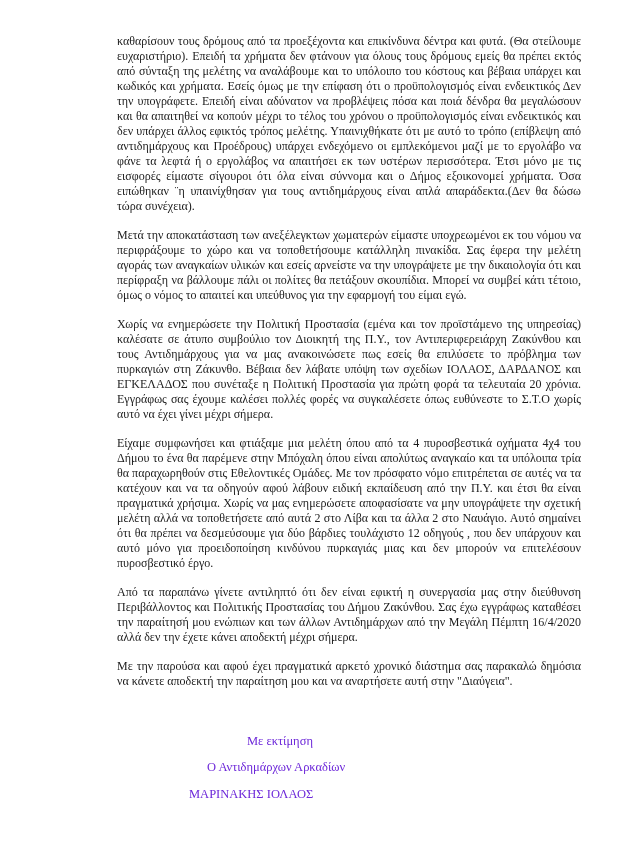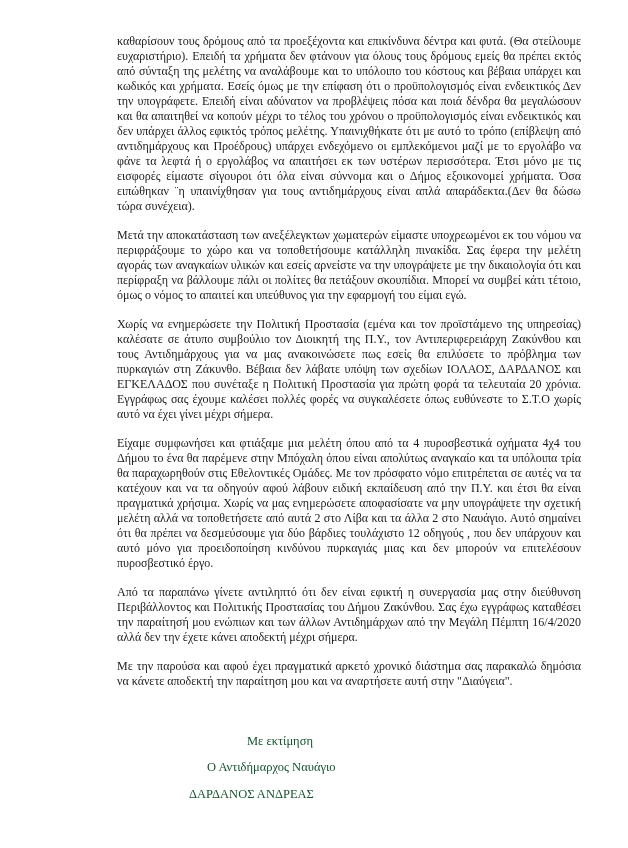--- a/index.html
+++ b/index.html
@@ -27,21 +27,21 @@
     margin: 0 0 14px 0;
     font-size: 12px;
     line-height: 15px;
     text-align: justify;
     color: #1b1b1b;
   }
   .closing {
     margin-top: 45px;
     font-size: 12.5px;
     line-height: 15px;
-    color: #14532d;
+    color: #6d28d9;
   }
   .closing-salutation {
     padding-left: 130px;
     margin-bottom: 11px;
   }
   .closing-title {
     padding-left: 90px;
     margin-bottom: 12px;
   }
   .closing-name {
@@ -55,17 +55,17 @@
   <div class="text-block">
     <p class="para">καθαρίσουν τους δρόμους από τα προεξέχοντα και επικίνδυνα δέντρα και φυτά. (Θα στείλουμε ευχαριστήριο). Επειδή τα χρήματα δεν φτάνουν για όλους τους δρόμους εμείς θα πρέπει εκτός από σύνταξη της μελέτης να αναλάβουμε και το υπόλοιπο του κόστους και βέβαια υπάρχει και κωδικός και χρήματα. Εσείς όμως με την επίφαση ότι ο προϋπολογισμός είναι ενδεικτικός Δεν την υπογράφετε. Επειδή είναι αδύνατον να προβλέψεις πόσα και ποιά δένδρα θα μεγαλώσουν και θα απαιτηθεί να κοπούν μέχρι το τέλος του χρόνου ο προϋπολογισμός είναι ενδεικτικός και δεν υπάρχει άλλος εφικτός τρόπος μελέτης. Υπαινιχθήκατε ότι με αυτό το τρόπο (επίβλεψη από αντιδημάρχους και Προέδρους)  υπάρχει ενδεχόμενο οι εμπλεκόμενοι μαζί με το εργολάβο να φάνε τα λεφτά ή ο εργολάβος να απαιτήσει εκ των υστέρων περισσότερα. Έτσι μόνο με τις εισφορές είμαστε σίγουροι ότι όλα είναι σύννομα και ο Δήμος εξοικονομεί χρήματα. Όσα ειπώθηκαν ¨η υπαινίχθησαν για τους αντιδημάρχους είναι απλά απαράδεκτα.(Δεν θα δώσω τώρα συνέχεια).</p>
     <p class="para">Μετά την αποκατάσταση των ανεξέλεγκτων χωματερών είμαστε υποχρεωμένοι εκ του νόμου να περιφράξουμε το χώρο και να τοποθετήσουμε κατάλληλη πινακίδα. Σας έφερα την μελέτη αγοράς των αναγκαίων υλικών και εσείς αρνείστε να την υπογράψετε με την δικαιολογία ότι και περίφραξη να βάλλουμε πάλι οι πολίτες θα πετάξουν σκουπίδια. Μπορεί να συμβεί κάτι τέτοιο, όμως ο νόμος το απαιτεί και υπεύθυνος για την εφαρμογή του είμαι εγώ.</p>
     <p class="para">Χωρίς να ενημερώσετε την Πολιτική Προστασία (εμένα και τον προϊστάμενο της υπηρεσίας) καλέσατε σε άτυπο συμβούλιο τον Διοικητή της Π.Υ., τον Αντιπεριφερειάρχη  Ζακύνθου και τους Αντιδημάρχους για να μας ανακοινώσετε πως εσείς θα επιλύσετε το πρόβλημα των πυρκαγιών στη Ζάκυνθο.  Βέβαια δεν λάβατε υπόψη των σχεδίων ΙΟΛΑΟΣ, ΔΑΡΔΑΝΟΣ και ΕΓΚΕΛΑΔΟΣ που συνέταξε η Πολιτική Προστασία για πρώτη φορά τα τελευταία 20 χρόνια. Εγγράφως σας έχουμε καλέσει πολλές φορές να συγκαλέσετε όπως ευθύνεστε το Σ.Τ.Ο χωρίς αυτό να έχει γίνει μέχρι σήμερα.</p>
     <p class="para">Είχαμε συμφωνήσει και φτιάξαμε μια μελέτη όπου από τα 4 πυροσβεστικά οχήματα 4χ4 του Δήμου το ένα θα παρέμενε στην Μπόχαλη όπου είναι απολύτως αναγκαίο και τα υπόλοιπα τρία θα παραχωρηθούν στις Εθελοντικές Ομάδες. Με τον πρόσφατο νόμο επιτρέπεται σε αυτές να τα κατέχουν και να τα οδηγούν αφού λάβουν ειδική εκπαίδευση από την Π.Υ. και έτσι θα είναι πραγματικά χρήσιμα. Χωρίς να μας ενημερώσετε αποφασίσατε να μην υπογράψετε την σχετική μελέτη αλλά να τοποθετήσετε από αυτά 2 στο Λίβα και τα άλλα 2 στο Ναυάγιο. Αυτό σημαίνει ότι θα πρέπει να δεσμεύσουμε για δύο βάρδιες τουλάχιστο 12 οδηγούς , που δεν υπάρχουν και αυτό μόνο για προειδοποίηση κινδύνου πυρκαγιάς μιας και δεν μπορούν να επιτελέσουν πυροσβεστικό έργο.</p>
     <p class="para">Από τα παραπάνω γίνετε αντιληπτό ότι δεν είναι εφικτή η συνεργασία μας στην διεύθυνση Περιβάλλοντος και Πολιτικής Προστασίας του Δήμου Ζακύνθου. Σας έχω εγγράφως καταθέσει την παραίτησή μου ενώπιων και των άλλων Αντιδημάρχων από την Μεγάλη Πέμπτη 16/4/2020 αλλά δεν την έχετε κάνει αποδεκτή μέχρι σήμερα.</p>
     <p class="para">Με την παρούσα και αφού έχει πραγματικά αρκετό χρονικό διάστημα σας παρακαλώ δημόσια να κάνετε αποδεκτή την παραίτηση μου και να αναρτήσετε αυτή στην "Διαύγεια".</p>
 
     <div class="closing">
       <div class="closing-salutation">Με εκτίμηση</div>
-      <div class="closing-title">Ο Αντιδήμαρχος Ναυάγιο</div>
-      <div class="closing-name">ΔΑΡΔΑΝΟΣ ΑΝΔΡΕΑΣ</div>
+      <div class="closing-title">Ο Αντιδημάρχων Αρκαδίων</div>
+      <div class="closing-name">ΜΑΡΙΝΑΚΗΣ ΙΟΛΑΟΣ</div>
     </div>
   </div>
 </div>
 
 </body></html>

